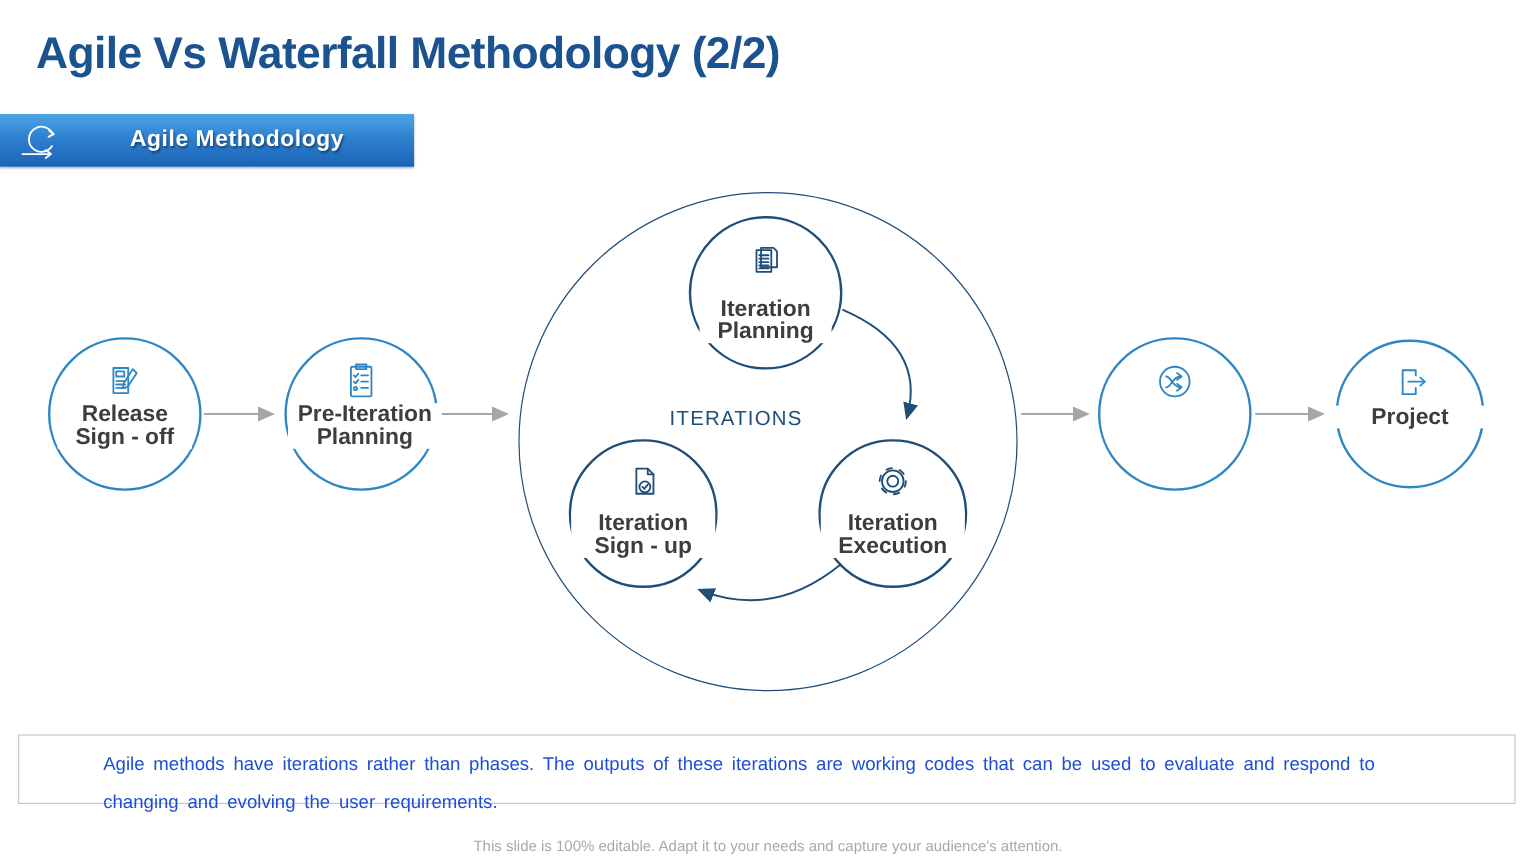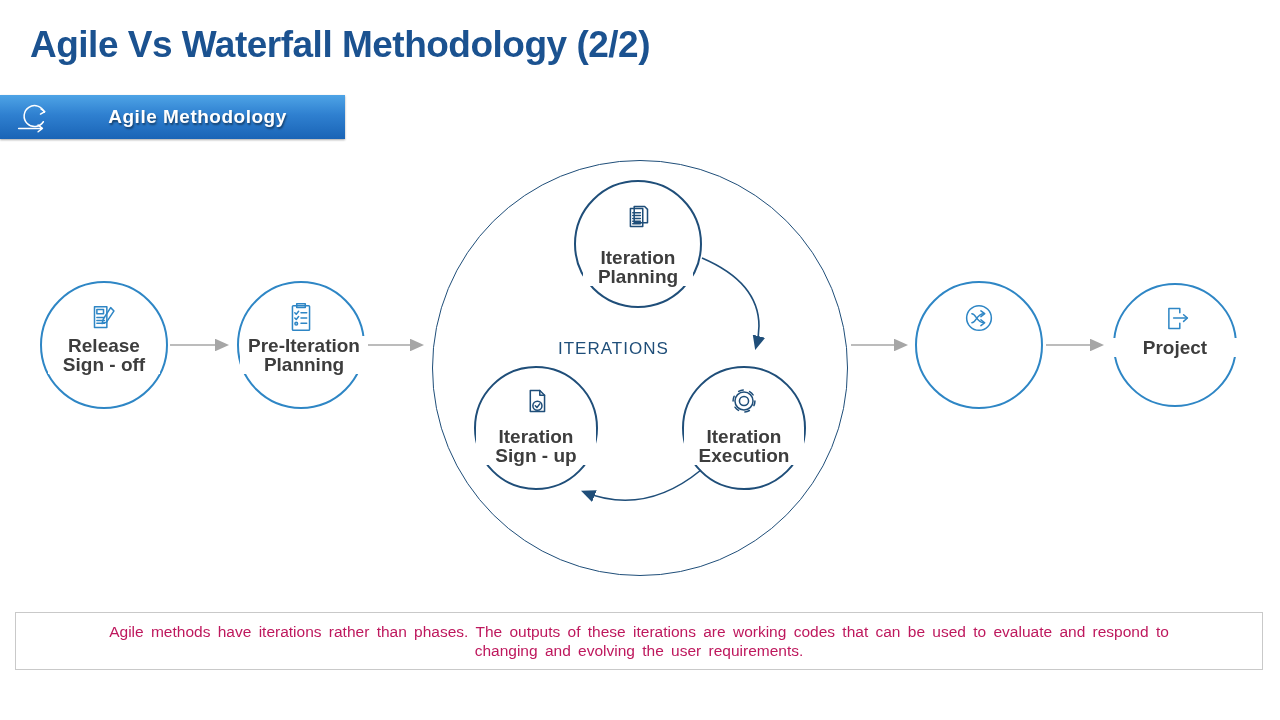--- a/index.html
+++ b/index.html
@@ -41,22 +41,22 @@
     position:absolute;left:558px;top:339px;width:160px;text-align:left;z-index:5;
     font-size:17px;font-weight:normal;letter-spacing:1px;color:var(--accent-dark);
   }
   #arrow-layer{position:absolute;left:0;top:0;width:1280px;height:720px;z-index:3;pointer-events:none;}
   
   .descbox{
     position:absolute;left:15px;top:612px;width:1248px;height:58px;
     border:1px solid #c9c9c9;box-sizing:border-box;background:#fff;
   }
   .descbox .dtext{
-    padding:9px 70px 0 70px;text-align:center;font-size:15.5px;line-height:19px;
-    color:#be185d;word-spacing:3px;
+    padding:9px 70px 0 70px;font-size:15.5px;line-height:31px;
+    color:#1d4ed8;word-spacing:3px;
   }
   .footer-note{
     position:absolute;left:0;top:698px;width:1280px;text-align:center;
     font-size:12.5px;color:#a9a9a9;
   }
   .page-num{
     position:absolute;right:13px;top:697px;font-size:12.5px;font-weight:bold;color:#4d4d4d;
   }
   svg.licon{display:block;width:100%;height:100%;}
   svg.licon *{fill:none;stroke:currentColor;stroke-width:1.6;stroke-linecap:round;stroke-linejoin:round;}
@@ -188,15 +188,16 @@
     <div>Iteration</div>
     <div>Execution</div>
   </div>
 
   <div class="iterations-label">ITERATIONS</div>
 
   <div class="descbox">
     <div class="dtext">Agile methods  have  iterations  rather  than  phases.  The outputs  of these  iterations  are working  codes  that  can be used  to evaluate  and respond  to changing  and evolving  the user requirements.</div>
   </div>
 
+  <div class="footer-note">This slide is 100% editable. Adapt it to your needs and capture your audience's attention.</div>
   <div class="page-num">4</div>
 
 </div>
 
 </body></html>

